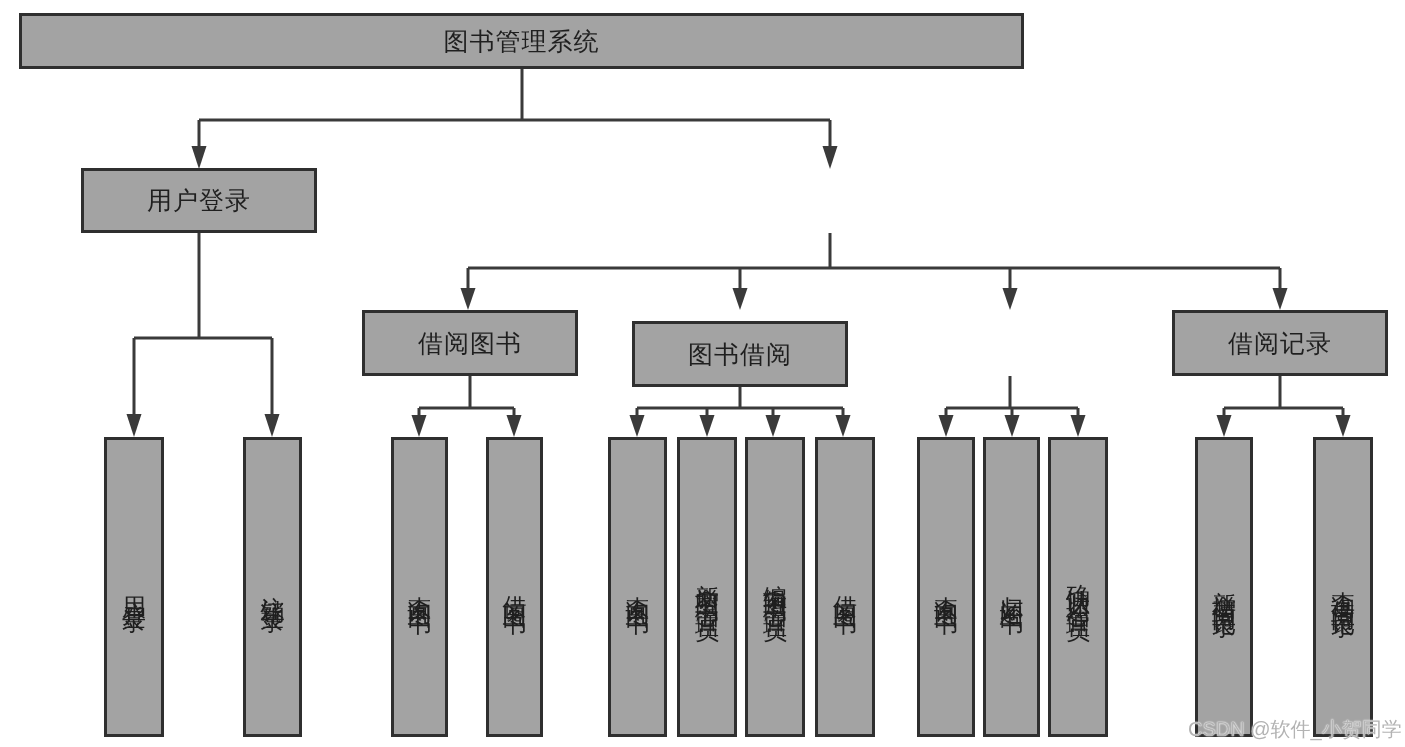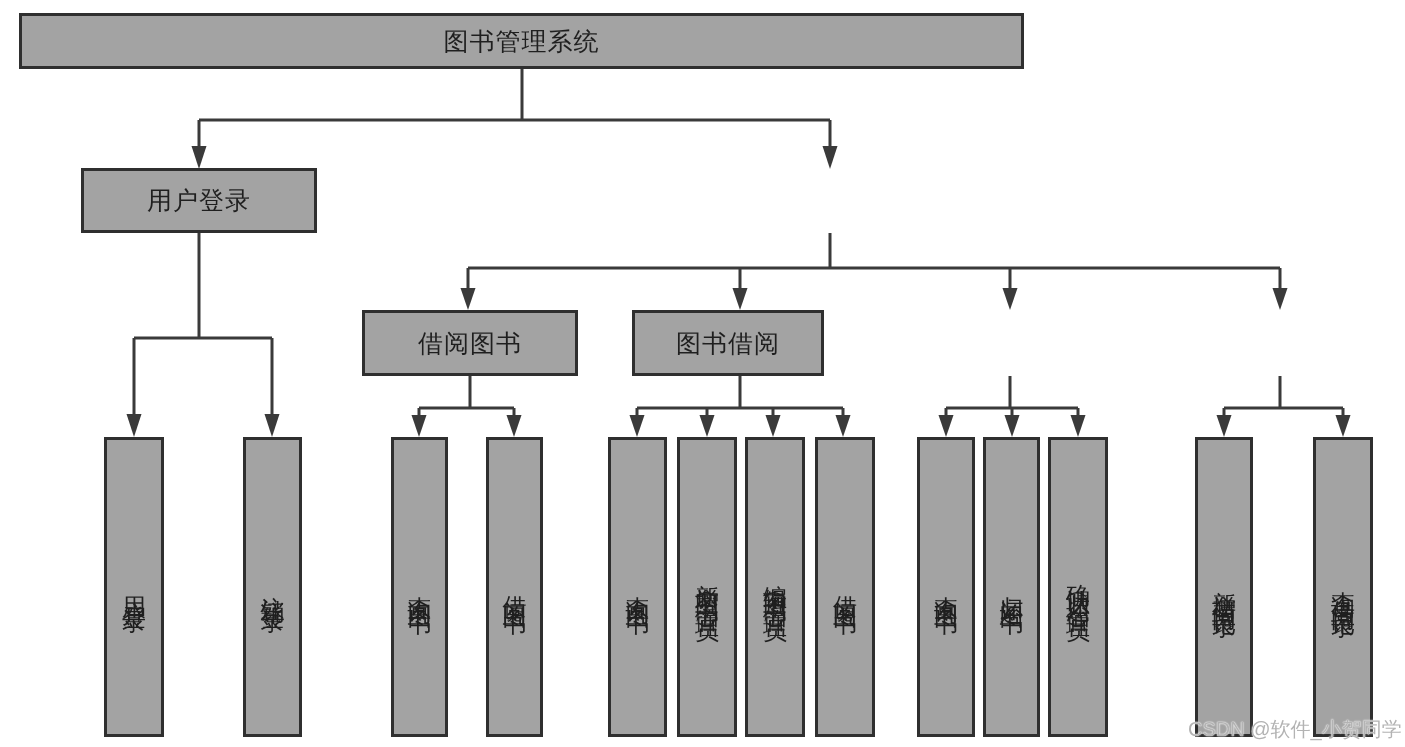--- a/index.html
+++ b/index.html
@@ -112,22 +112,25 @@
     <span class="hlabel">图书管理系统</span>
   </div>
 
   <div class="node" style="left:81px;top:168px;width:236px;height:65px">
     <span class="hlabel">用户登录</span>
   </div>
 
   <div class="node" style="left:362px;top:310px;width:216px;height:66px">
     <span class="hlabel">借阅图书</span>
   </div>
-  <div class="node" style="left:632px;top:310px;width:192px;height:66px">
+  <div class="node" style="left:632px;top:321px;width:216px;height:66px">
     <span class="hlabel">图书借阅</span>
+  </div>
+  <div class="node" style="left:1172px;top:310px;width:216px;height:66px">
+    <span class="hlabel">借阅记录</span>
   </div>
 
   <div class="node" style="left:104px;top:437px;width:60px;height:300px">
     <span class="vlabel">用户登录</span>
   </div>
   <div class="node" style="left:243px;top:437px;width:59px;height:300px">
     <span class="vlabel">注销登录</span>
   </div>
 
   <div class="node" style="left:391px;top:437px;width:57px;height:300px">

